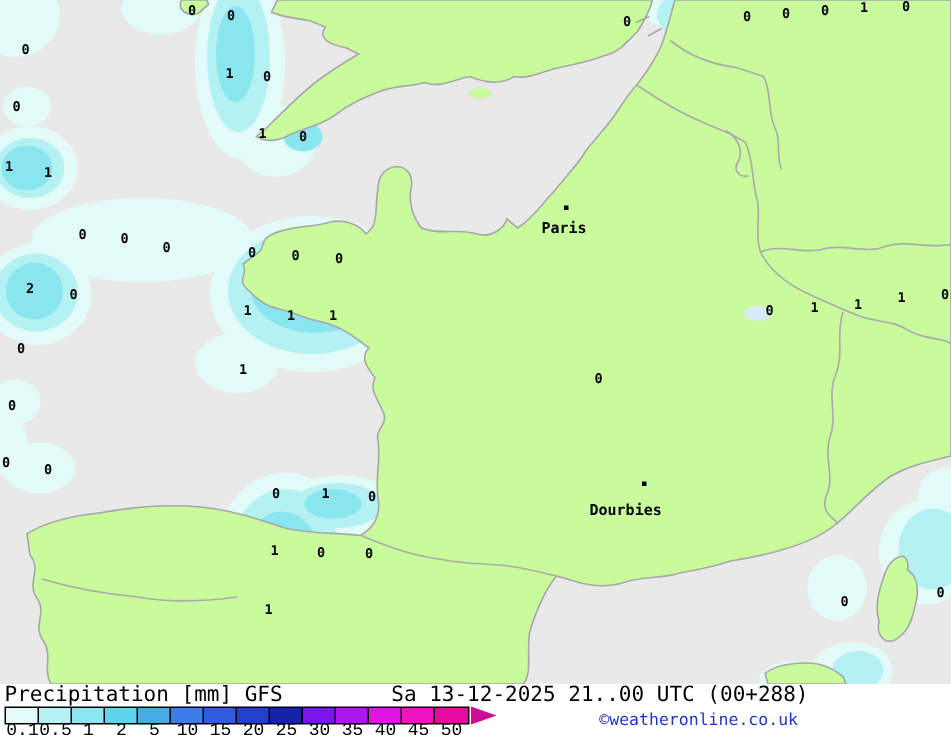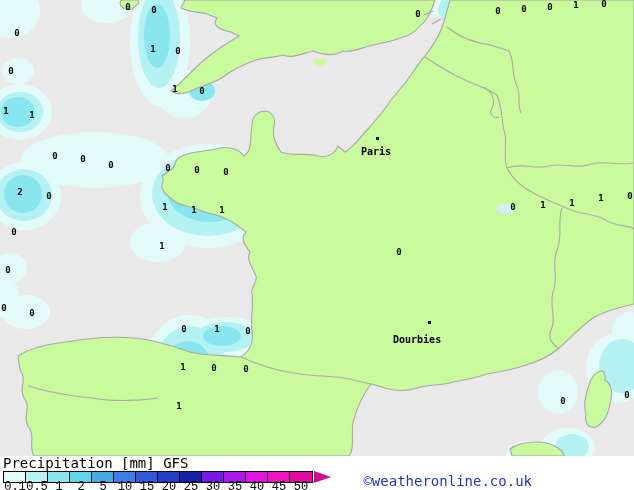--- a/index.html
+++ b/index.html
@@ -22,21 +22,21 @@
   #legend-strip{position:absolute;left:0;top:456px;width:540px;height:34px;background:#ffffff;}
   #legend-title{position:absolute;left:3px;top:-1px;font-size:14px;color:#000;white-space:pre;}
   #footer-datetime{position:absolute;right:1px;top:-1px;font-size:14px;color:#000;white-space:nowrap;}
   #legend-bar{position:absolute;left:3px;top:15px;height:10px;display:flex;border:1px solid #000;}
   .seg{width:22px;height:10px;border-right:1px solid #000;box-sizing:border-box;}
   .seg:last-child{border-right:none;}
   #legend-arrow{position:absolute;left:314px;top:15px;width:0;height:0;
     border-top:6px solid transparent;border-bottom:6px solid transparent;border-left:17px solid #cf0a97;}
   #legend-ticks{position:absolute;left:0;top:24px;width:340px;height:11px;font-family:Liberation Mono, monospace;}
   .tick{position:absolute;top:0;transform:translateX(-50%);font-size:12px;color:#000;}
-  #footer-credit{position:absolute;right:8px;top:17px;font-size:14px;color:#2233cc;text-decoration:none;}
+  #footer-credit{position:absolute;right:8px;top:17px;font-size:11px;color:#2233cc;text-decoration:none;}
 </style>
 </head>
 <body>
 
 <div id="app">
 
   <svg id="map-svg" width="634" height="456" viewBox="0 0 634 456">
 
     <rect class="sea" x="0" y="0" width="634" height="456"></rect>
 
@@ -214,20 +214,21 @@
     <g id="cities-group">
         <rect x="376" y="137" width="3" height="3" fill="#000"></rect>
         <text x="361" y="155" class="city-label">Paris</text>
         <rect x="428" y="321" width="3" height="3" fill="#000"></rect>
         <text x="393" y="343" class="city-label">Dourbies</text>
       </g>
   </svg>
 
   <div id="legend-strip">
     <div id="legend-title">Precipitation [mm] GFS</div>
+    <div id="footer-datetime">Sa 13-12-2025 21..00 UTC (00+288)</div>
     <div id="legend-bar">
         <div class="seg" style="background: rgb(226, 251, 249);"></div>
         <div class="seg" style="background: rgb(182, 242, 243);"></div>
         <div class="seg" style="background: rgb(138, 230, 239);"></div>
         <div class="seg" style="background: rgb(96, 212, 237);"></div>
         <div class="seg" style="background: rgb(71, 172, 230);"></div>
         <div class="seg" style="background: rgb(61, 125, 232);"></div>
         <div class="seg" style="background: rgb(47, 91, 220);"></div>
         <div class="seg" style="background: rgb(35, 65, 200);"></div>
         <div class="seg" style="background: rgb(21, 35, 168);"></div>

